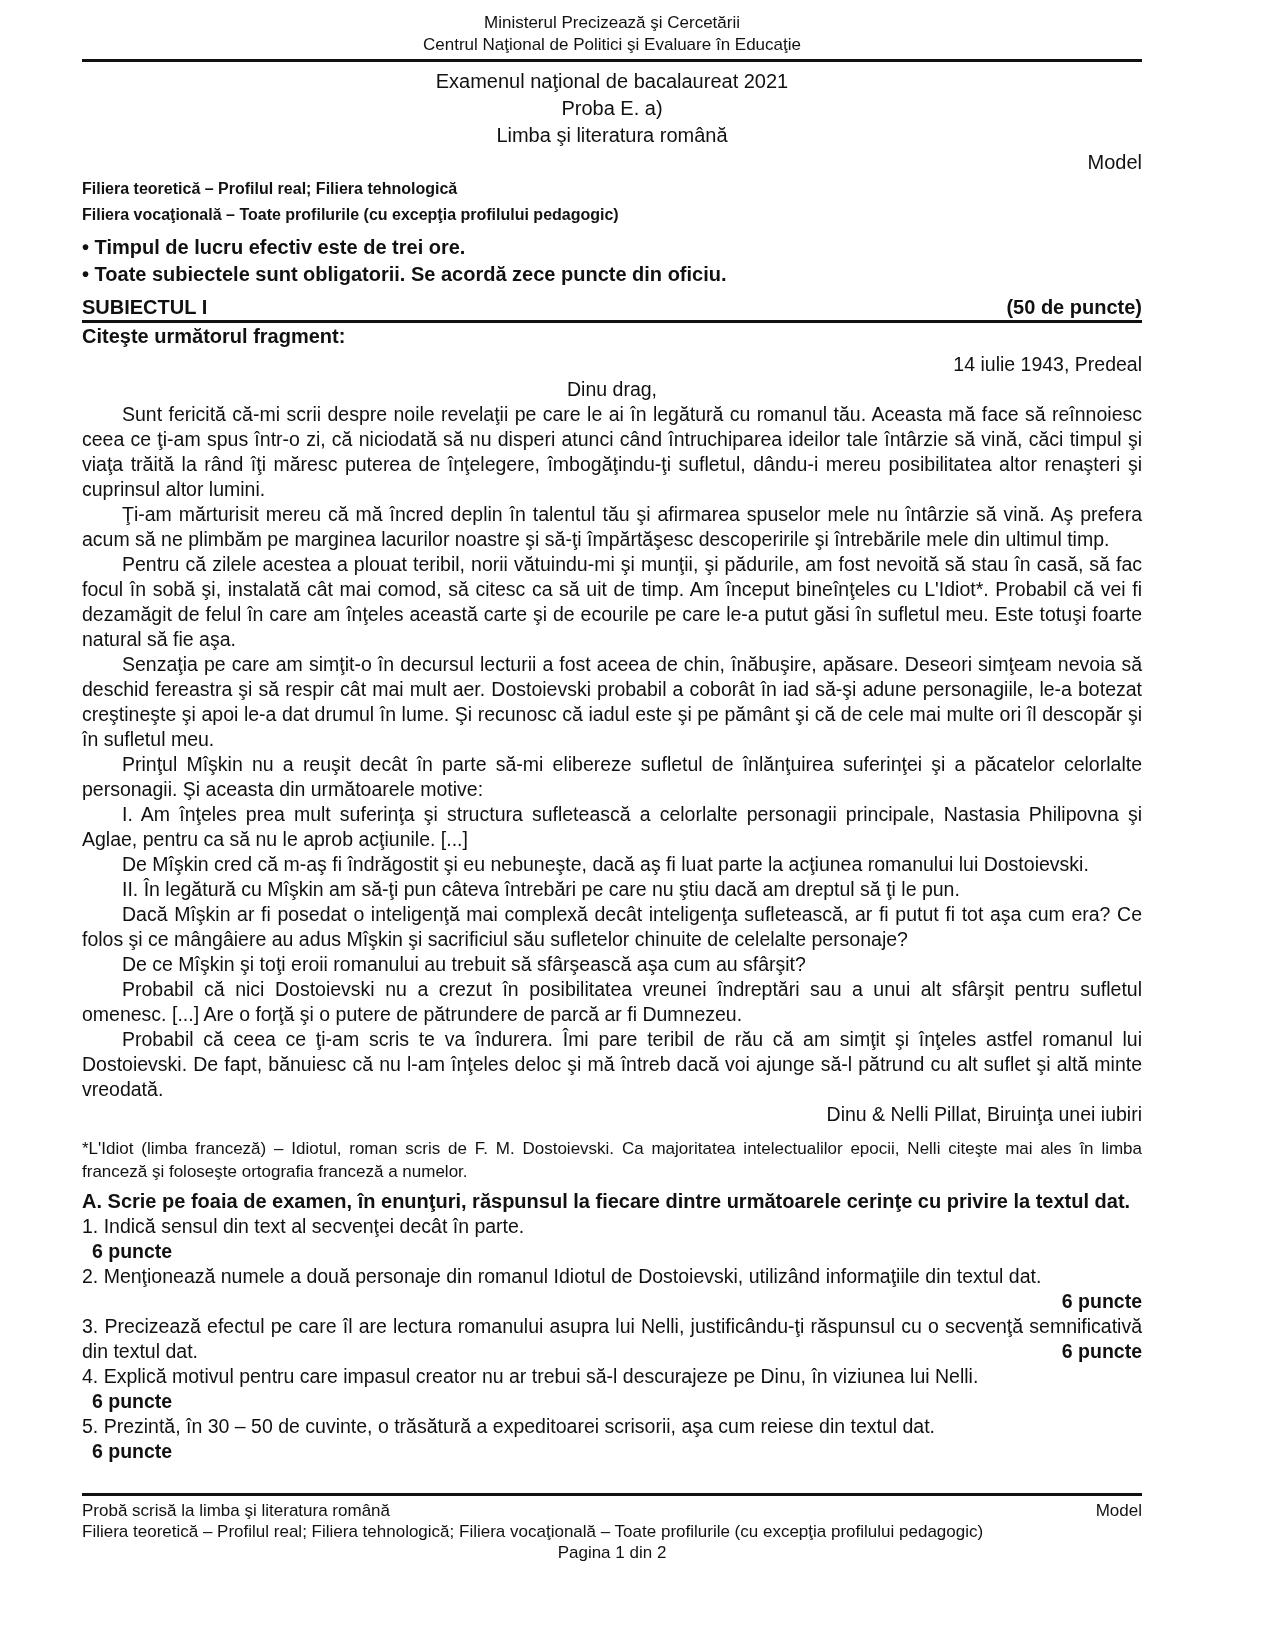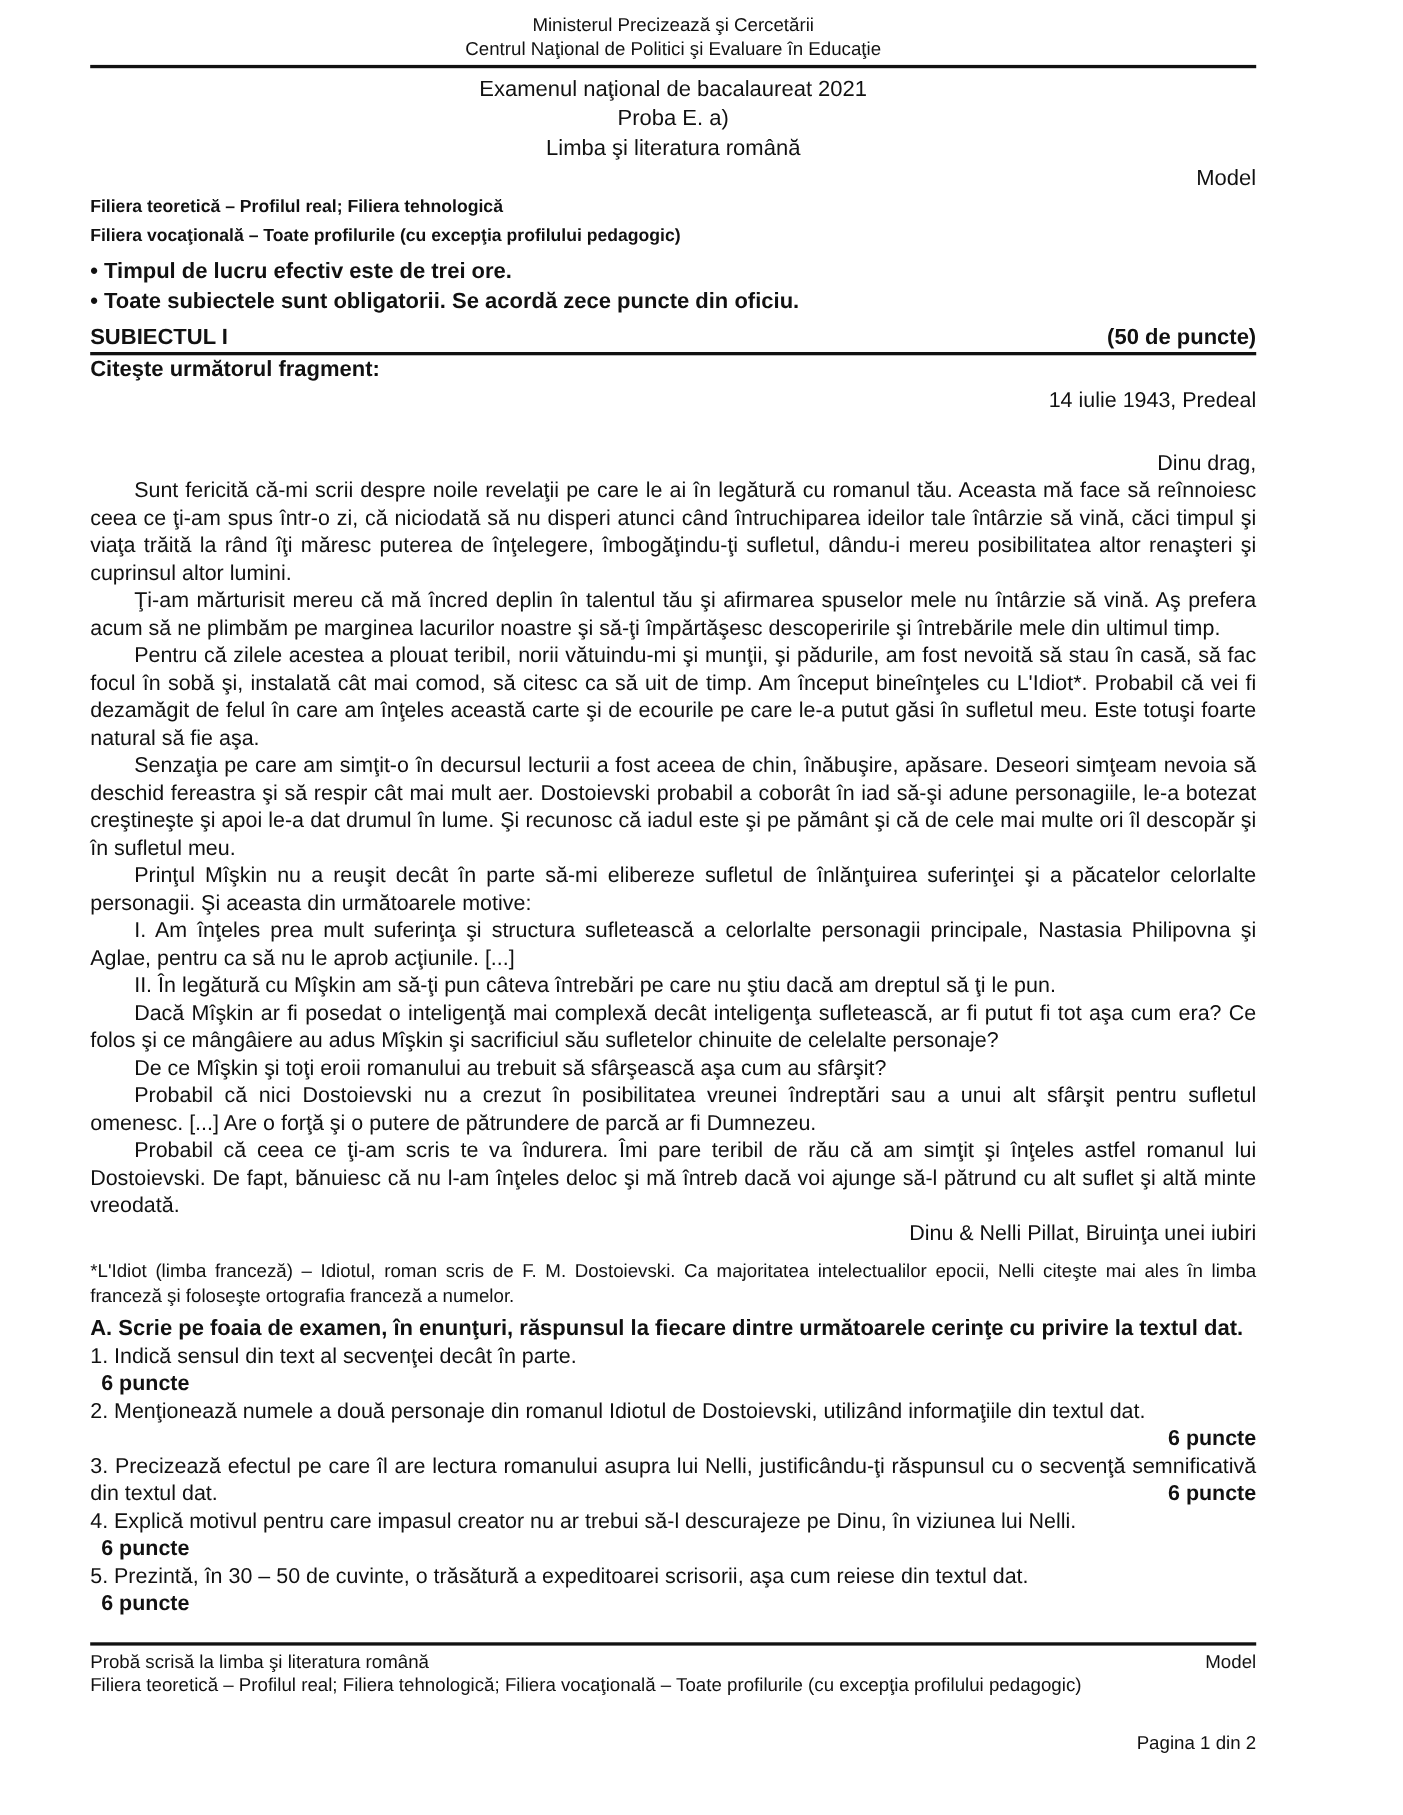--- a/index.html
+++ b/index.html
@@ -9,21 +9,21 @@
   .rule { border-top:3px solid #111; }
   .title { text-align:center; font-weight:normal; font-size:20px; line-height:27px; }
   .right { text-align:right; }
   .bold { font-weight:bold; }
   .ital { }
   .filiera { font-weight:bold; font-size:16px; line-height:26px; }
   .bullets { font-weight:bold; font-size:20px; line-height:27px; }
   .subj { display:flex; justify-content:space-between; font-weight:bold; font-size:20px; line-height:26px; }
   .body { font-size:19.5px; line-height:25px; text-align:justify; }
   .p { text-indent:40px; margin:0; }
-  .center { text-align:right;margin-top:32px; }
+  .center { text-align:center; }
   .note { font-size:17px; line-height:23px; text-align:justify; }
   .task-row { display:flex; justify-content:space-between; font-size:19.5px; line-height:25px;flex-direction:column; }
   .pts { font-weight:bold; white-space:nowrap; padding-left:10px; }
   .footer { position:absolute; left:82px; top:1493px; width:1060px; }
   .ftxt { font-size:17px; line-height:21px; }
 </style>
 </head>
 <body>
 
 <div class="page">
@@ -53,20 +53,21 @@
 
   <div class="body">
     <div class="right" style="margin-top:3px">14 iulie 1943, Predeal</div>
     <div class="center">Dinu drag,</div>
     <p class="p">Sunt fericită că-mi scrii despre noile revelaţii pe care le ai în legătură cu romanul tău. Aceasta mă face să reînnoiesc ceea ce ţi-am spus într-o zi, că niciodată să nu disperi atunci când întruchiparea ideilor tale întârzie să vină, căci timpul şi viaţa trăită la rând îţi măresc puterea de înţelegere, îmbogăţindu-ţi sufletul, dându-i mereu posibilitatea altor renaşteri şi cuprinsul altor lumini.</p>
     <p class="p">Ţi-am mărturisit mereu că mă încred deplin în talentul tău şi afirmarea spuselor mele nu întârzie să vină. Aş prefera acum să ne plimbăm pe marginea lacurilor noastre şi să-ţi împărtăşesc descoperirile şi întrebările mele din ultimul timp.</p>
     <p class="p"><span>Pentru că zilele acestea a plouat teribil, norii vătuindu-mi şi munţii, şi pădurile, am fost nevoită să stau în casă, să fac focul în sobă şi, instalată cât mai comod, să citesc ca să uit de timp. Am început bineînţeles cu </span><span class="ital">L'Idiot</span><span>*. Probabil că vei fi dezamăgit de felul în care am înţeles această carte şi de ecourile pe care le-a putut găsi în sufletul meu. Este totuşi foarte natural să fie aşa.</span></p>
     <p class="p">Senzaţia pe care am simţit-o în decursul lecturii a fost aceea de chin, înăbuşire, apăsare. Deseori simţeam nevoia să deschid fereastra şi să respir cât mai mult aer. Dostoievski probabil a coborât în iad să-şi adune personagiile, le-a botezat creştineşte şi apoi le-a dat drumul în lume. Şi recunosc că iadul este şi pe pământ şi că de cele mai multe ori îl descopăr şi în sufletul meu.</p>
     <p class="p">Prinţul Mîşkin nu a reuşit decât în parte să-mi elibereze sufletul de înlănţuirea suferinţei şi a păcatelor celorlalte personagii. Şi aceasta din următoarele motive:</p>
     <p class="p">I.  Am înţeles prea mult suferinţa şi structura sufletească a celorlalte personagii principale, Nastasia Philipovna şi Aglae, pentru ca să nu le aprob acţiunile. [...]</p>
+    <p class="p">De Mîşkin cred că m-aş fi îndrăgostit şi eu nebuneşte, dacă aş fi luat parte la acţiunea romanului lui Dostoievski.</p>
     <p class="p">II.  În legătură cu Mîşkin am să-ţi pun câteva întrebări pe care nu ştiu dacă am dreptul să ţi le pun.</p>
     <p class="p">Dacă Mîşkin ar fi posedat o inteligenţă mai complexă decât inteligenţa sufletească, ar fi putut fi tot aşa cum era? Ce folos şi ce mângâiere au adus Mîşkin şi sacrificiul său sufletelor chinuite de celelalte personaje?</p>
     <p class="p">De ce Mîşkin şi toţi eroii romanului au trebuit să sfârşească aşa cum au sfârşit?</p>
     <p class="p">Probabil că nici Dostoievski nu a crezut în posibilitatea vreunei îndreptări sau a unui alt sfârşit pentru sufletul omenesc. [...] Are o forţă şi o putere de pătrundere de parcă ar fi Dumnezeu.</p>
     <p class="p">Probabil că ceea ce ţi-am scris te va îndurera. Îmi pare teribil de rău că am simţit şi înţeles astfel romanul lui Dostoievski. De fapt, bănuiesc că nu l-am înţeles deloc şi mă întreb dacă voi ajunge să-l pătrund cu alt suflet şi altă minte vreodată.</p>
     <div class="right"><span>Dinu &amp; Nelli Pillat, </span><span class="ital">Biruinţa unei iubiri</span></div>
   </div>
 
   <div class="note" style="margin-top:10px"><span class="ital">*L'Idiot</span><span> (limba franceză) – </span><span class="ital">Idiotul</span><span>, roman scris de F. M. Dostoievski. Ca majoritatea intelectualilor epocii, Nelli citeşte mai ales în limba franceză şi foloseşte ortografia franceză a numelor.</span></div>
 

